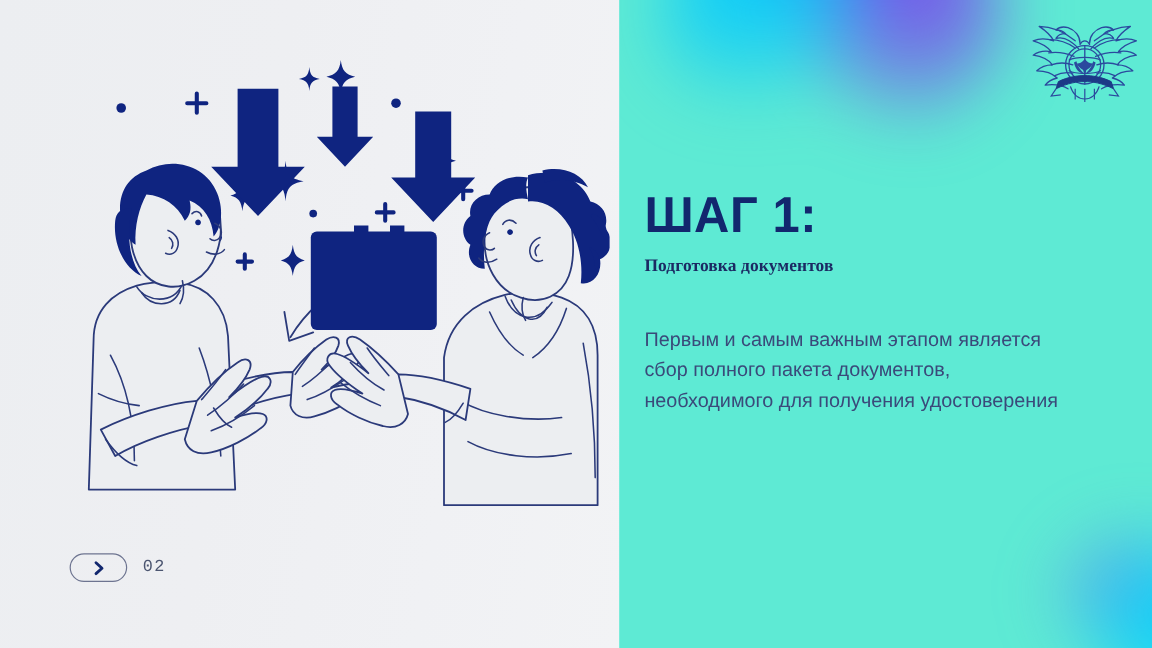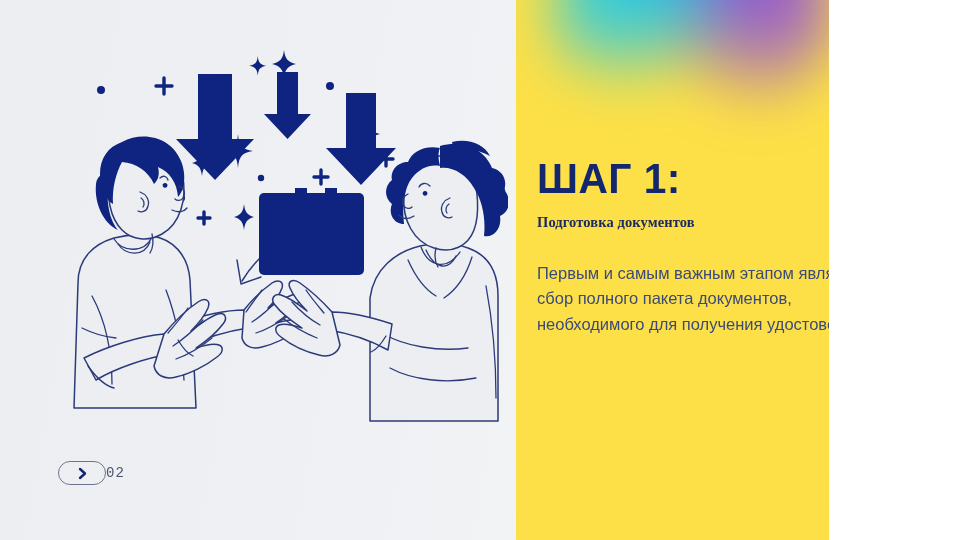--- a/index.html
+++ b/index.html
@@ -4,22 +4,22 @@
 <style>
   * { margin:0; padding:0; box-sizing:border-box; }
   html,body{ width:960px; height:540px; overflow:hidden; }
   body{
     font-family:"Liberation Sans", sans-serif;
     background:#ffffff;
     position:relative;
   }
   .slide{
     position:absolute; inset:0;
-    width:829px; height:540px;
-    background:#fde047;
+    width:960px; height:540px;
+    background:#5eead4;
     overflow:hidden;
   }
 
   
   .blob{ position:absolute; pointer-events:none; }
 
   .blob-top{
     left:548px; top:-118px;
     width:290px; height:250px;
     background:
@@ -93,32 +93,32 @@
   }
   .subtitle{
     margin-top:13px;
     font-size:14.5px;
     font-weight:bold;
     color:#1b2a63;
     letter-spacing:.1px;
     font-family:Liberation Serif, serif;
   }
   .body{
-    margin-top:30px;
+    margin-top:40px;
     font-size:16.5px;
     line-height:1.55;
     color:#3a4a7a;
     font-weight:500;
     max-width:352px;
   }
 
   
   .pager{
     position:absolute; left:58px; top:461px;
-    display:flex; align-items:center; 
+    display:flex; align-items:center; gap:13px;
   }
   .pager-btn{
     width:48px; height:24px;
     border:1.3px solid #6d7490;
     border-radius:12px;
     display:flex; align-items:center; justify-content:center;
     background:transparent;
   }
   .pager-num{
     font-size:14px;

